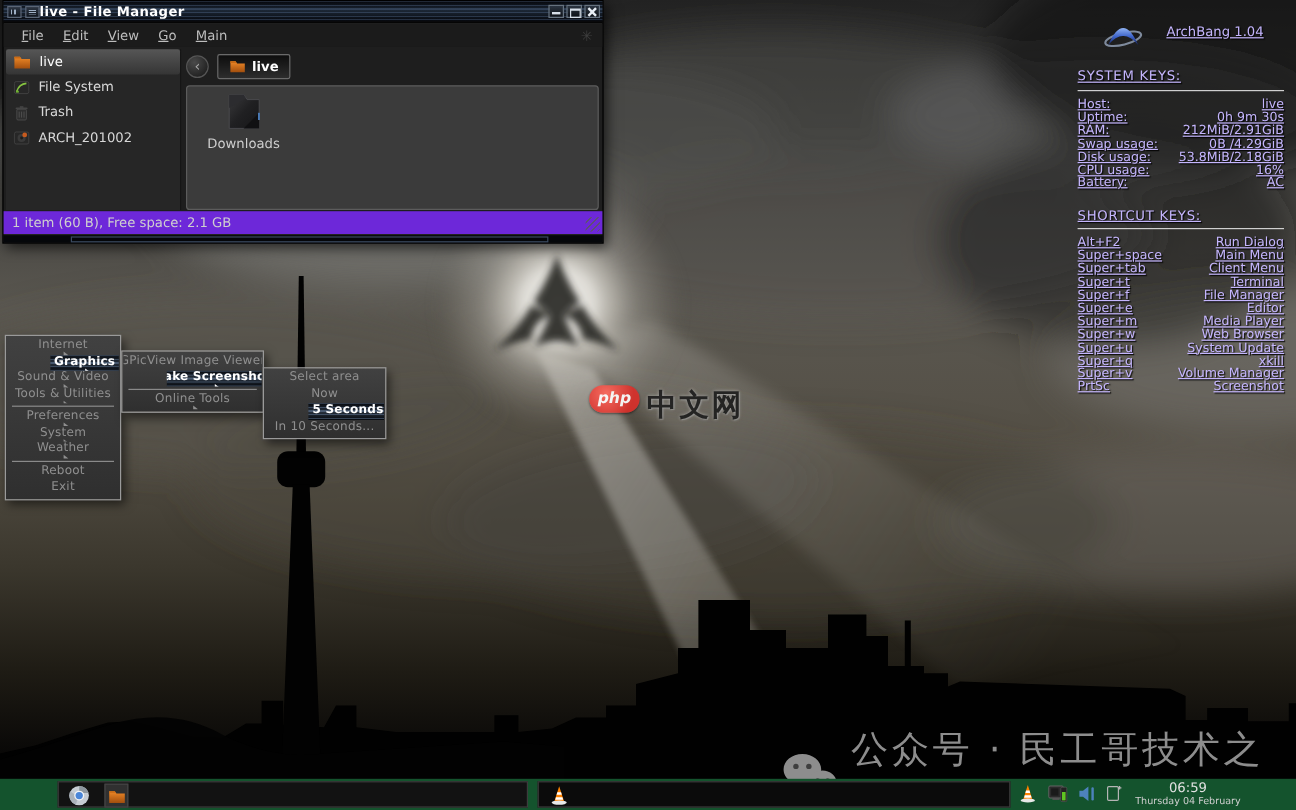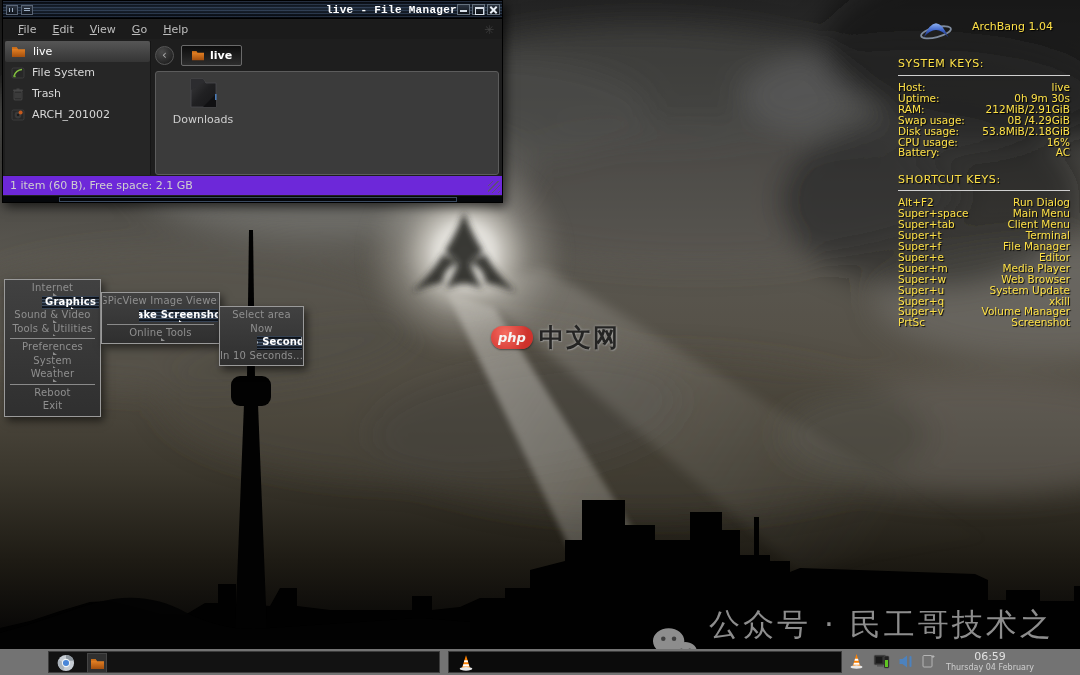--- a/index.html
+++ b/index.html
@@ -4,41 +4,41 @@
 <style>
   * { margin:0; padding:0; box-sizing:border-box; }
   html,body { background:#000; }
   body { font-family:"DejaVu Sans", sans-serif; }
   #screen { position:relative; width:1080px; height:675px; overflow:hidden; background:#111; }
 
   
   #wallpaper { position:absolute; left:0; top:0; width:1080px; height:675px; }
 
   
-  #php-mark { position:absolute; left:491px; top:321px; display:flex; align-items:center; gap:6px; opacity:.92; }
+  #php-mark { position:absolute; left:491px; top:321px; display:flex; align-items:flex-start; gap:6px; opacity:.92; }
   #php-badge { width:42px; height:23px; border-radius:12px; background:radial-gradient(circle at 35% 30%, #ff6a5e, #d82f2a 70%); color:#fff; font-size:13px; font-style:italic; font-weight:bold; display:flex; align-items:center; justify-content:center; box-shadow:0 1px 2px rgba(0,0,0,.5); }
   #php-cn { font-size:25px; font-weight:bold; color:#1f1f1f; letter-spacing:2px; text-shadow:0 0 3px rgba(190,190,190,.8), 1px 1px 0 rgba(150,150,150,.5); }
   #wechat-mark { position:absolute; left:652px; top:604px; display:flex; align-items:center; gap:12px; }
   #wechat-text { font-size:31px; color:#8d8d8d; letter-spacing:3px; font-weight:500; }
 
   
-  #conky { position:absolute; left:898px; top:6px; width:172px; color:#fde047; text-shadow:1px 1px 1px rgba(0,0,0,.95); }
+  #conky { position:absolute; left:898px; top:6px; width:172px; color:#c4b5fd; text-shadow:1px 1px 1px rgba(0,0,0,.95);text-decoration:underline; }
   #conky-brand { display:flex; align-items:center; margin:4px 0 10px 20px; }
   #conky-brand .brand-label { font-size:11px; margin-left:18px; }
   .conky-h { font-size:11px; letter-spacing:.6px; }
   .conky-hr { border:0; border-top:1px solid #cfcfcf; margin:4px 0 6px 0; height:0; }
   .conky-row { display:flex; justify-content:space-between; font-size:10.5px; line-height:10.9px; white-space:nowrap; }
   #conky-shortcut-title { margin-top:15px; display:block; }
 
   
   #fm-window { position:absolute; left:2px; top:0; width:501px; height:203px; background:#1e1e1e; border:1px solid #000; box-shadow:3px 4px 10px rgba(0,0,0,.65); }
   #fm-titlebar { position:absolute; left:0; top:0; right:0; height:18px;
     background:repeating-linear-gradient(180deg, rgba(110,140,185,.28) 0 1px, rgba(0,0,0,0) 1px 3px), linear-gradient(180deg,#05070c,#1c2735 45%,#05070c);
     border-bottom:1px solid #000; display:flex; align-items:center; }
-  #fm-title { flex:1; text-align:right; color:#fff; font-size:11px; font-weight:bold; letter-spacing:.3px;font-family:Liberation Mono, monospace; }
+  #fm-title { flex:1; text-align:left; color:#fff; font-size:11px; font-weight:bold; letter-spacing:.3px; }
   .tb-left-icon { width:12px; height:10px; margin-left:3px; border:1px solid #5a6575; background:linear-gradient(#2c3542,#10151d); position:relative; }
   .tb-left-icon.grid::before { content:""; position:absolute; left:2px; top:2px; width:6px; height:4px;
     background:repeating-linear-gradient(90deg,#9fb0c5 0 1px, transparent 1px 3px); }
   .tb-left-icon.lines::before { content:""; position:absolute; left:2px; top:2px; width:6px; height:4px;
     background:repeating-linear-gradient(180deg,#9fb0c5 0 1px, transparent 1px 2px); }
   .tb-btn { width:13px; height:11px; margin-right:2px; border:1px solid #66727f; background:linear-gradient(#2b3440,#0e1218); position:relative; }
   .tb-btn.min::before { content:""; position:absolute; left:2px; bottom:2px; width:7px; height:2px; background:#d6dee8; }
   .tb-btn.max::before { content:""; position:absolute; left:2px; top:2px; width:7px; height:5px; border:1px solid #d6dee8; border-top-width:2px; }
   .tb-btn.close::before, .tb-btn.close::after { content:""; position:absolute; left:1px; top:4px; width:9px; height:2px; background:#e8eef5; }
   .tb-btn.close::before { transform:rotate(45deg); }
@@ -73,24 +73,24 @@
   .ob-menu { position:absolute; background:linear-gradient(180deg,#414141,#2f2f2f); border:1px solid #9a9a9a; padding:2px 1px; box-shadow:3px 4px 8px rgba(0,0,0,.55); }
   .ob-item { height:13.5px; display:flex; align-items:center; padding:0 5px; font-size:10px; color:#8f8f8f; letter-spacing:.2px; white-space:nowrap; overflow:hidden;flex-direction:column; }
   .ob-item .lbl { flex:1; }
   .ob-item .arrow { width:0; height:0; border-left:4px solid #8f8f8f; border-top:3px solid transparent; border-bottom:3px solid transparent; margin-left:4px; }
   .ob-item.hl { color:#fff; font-weight:bold;
     background:repeating-linear-gradient(180deg, rgba(135,165,205,.35) 0 1px, rgba(0,0,0,0) 1px 3px), linear-gradient(180deg,#06090e,#28323f 50%,#06090e);margin-left:36px; }
   .ob-item.hl .arrow { border-left-color:#fff; }
   .ob-sep { height:1px; background:#8a8a8a; margin:2px 4px; }
   #menu-root { left:4px; top:279px; width:97px; }
   #menu-graphics { left:101px; top:292px; width:119px; }
-  #menu-screenshot { left:219px; top:306px; width:85px; }
+  #menu-screenshot { left:219px; top:306px; width:103px; }
 
   
-  #taskbar { position:absolute; left:0; bottom:0; width:1080px; height:26px; background:#737373; }
+  #taskbar { position:absolute; left:0; bottom:0; width:1080px; height:26px; background:#14532d; }
   .tb-section { position:absolute; top:2px; height:22px; background:#121212; border:1px solid #3c3c3c; }
   #tb-sec1 { left:48px; width:392px; }
   #tb-sec2 { left:448px; width:394px; background:#0b0b0b; }
   .tb-launcher { position:absolute; top:2px; width:18px; height:18px; }
   #task-fm { position:absolute; left:38px; top:1px; width:20px; height:20px; background:#303030; border:1px solid #454545; display:flex; align-items:center; justify-content:center; }
   .tray-icon { position:absolute; top:4px; }
   #clock { position:absolute; left:938px; top:2px; width:104px; text-align:center; color:#e2e2e2; }
   #clock-time { font-size:11px; line-height:12px; }
   #clock-date { font-size:8px; line-height:9px; color:#cfcfcf; }
 </style>
@@ -292,21 +292,21 @@
       <div class="tb-btn min"></div>
       <div class="tb-btn max"></div>
       <div class="tb-btn close"></div>
     </div>
 
     <div id="fm-menubar">
       <span class="fm-menu-item">File</span>
       <span class="fm-menu-item">Edit</span>
       <span class="fm-menu-item">View</span>
       <span class="fm-menu-item">Go</span>
-      <span class="fm-menu-item">Help</span>
+      <span class="fm-menu-item">Main</span>
     </div>
     <span id="fm-busy">✳</span>
 
     <div id="fm-sidebar">
       <div class="place-row selected">
         <svg width="15" height="13" viewBox="0 0 16 14">
           <defs>
               <linearGradient id="fo1" x1="0" y1="0" x2="0" y2="1">
                 <stop offset="0" stop-color="#f08a28"></stop>
                 <stop offset="1" stop-color="#a34f0e"></stop>

